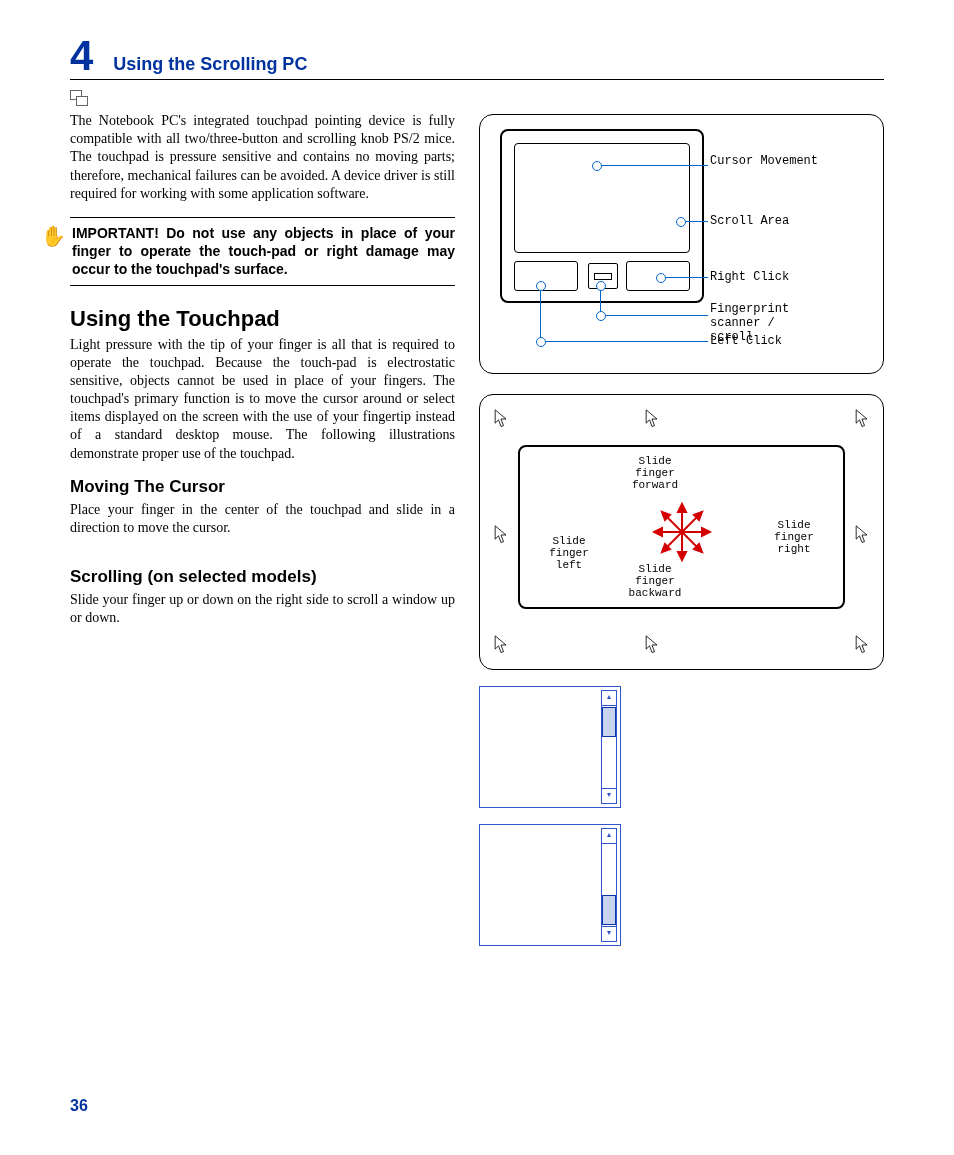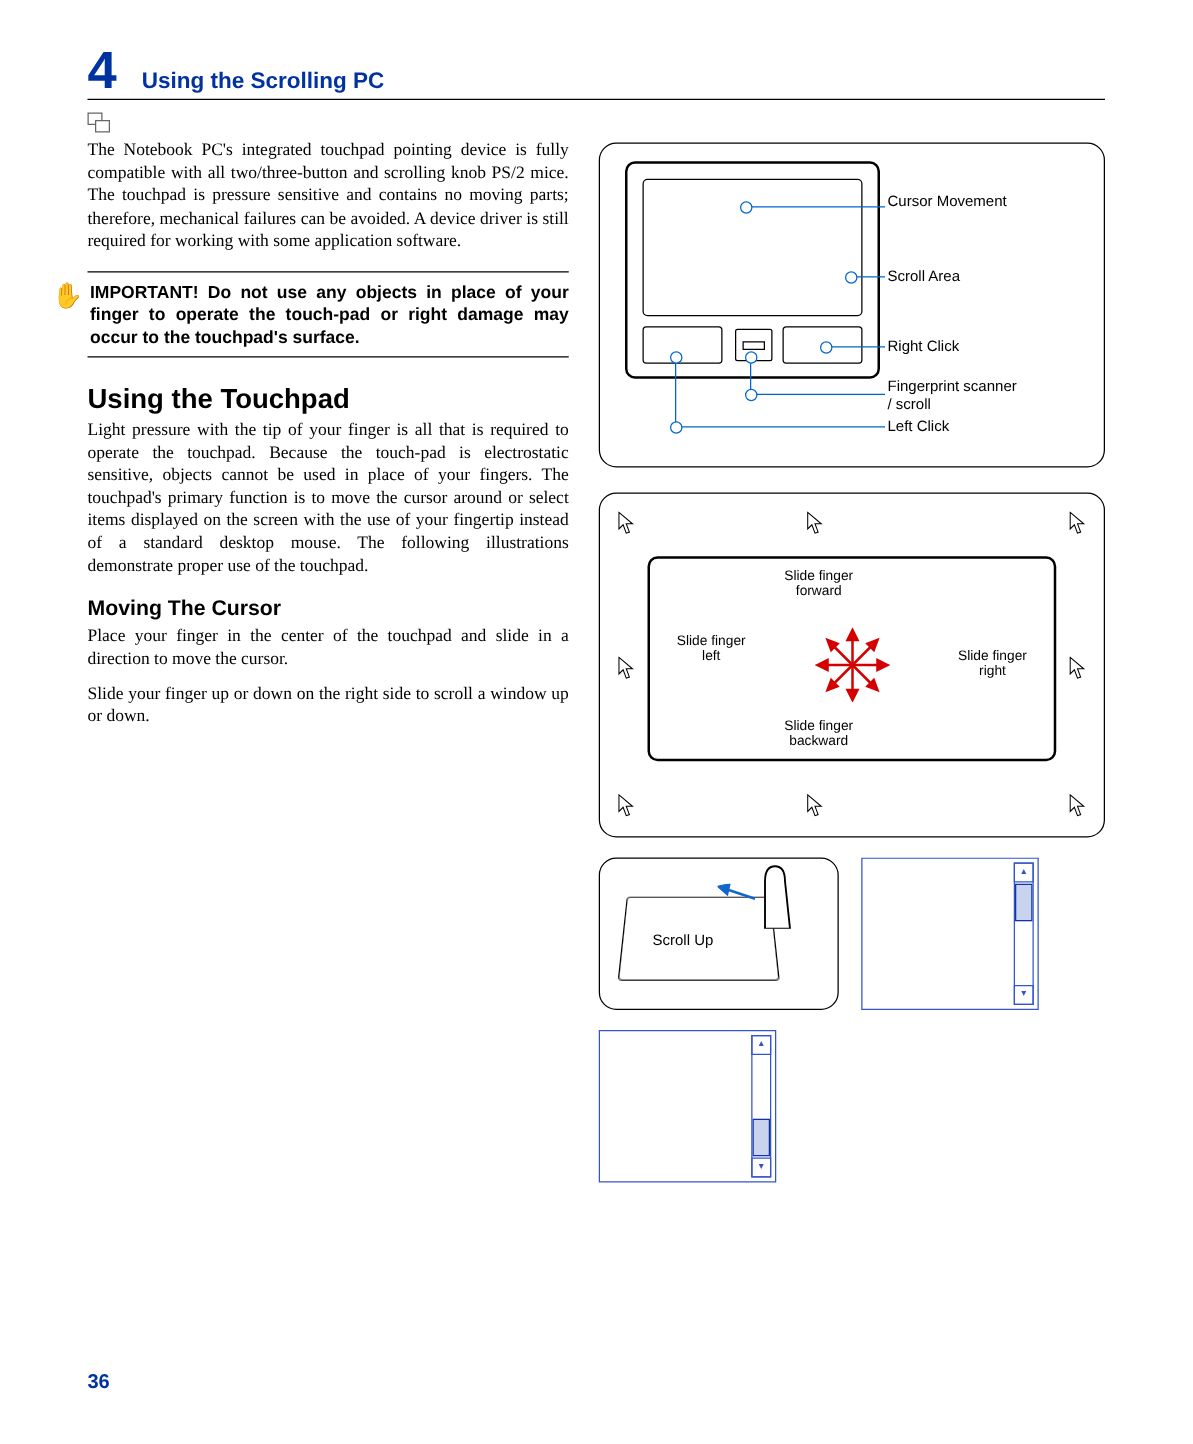--- a/index.html
+++ b/index.html
@@ -124,21 +124,21 @@
     font-weight: bold;
     color: #0033a0;
   }
 
   
   .fig {
     border: 1.5px solid #000;
     border-radius: 14px;
     box-sizing: border-box;
     padding: 10px;
-    font-family: Liberation Sans, sans-serif;
+    font-family: Liberation Mono, monospace;
   }
   .fig1 {
     height: 260px;
     margin-top: 28px;
     margin-bottom: 20px;
     position: relative;
   }
   .tp-device {
     position: absolute;
     left: 20px; top: 14px;
@@ -304,20 +304,21 @@
         <div class="hand-icon">✋</div>
         <div class="important-text">IMPORTANT! Do not use any objects in place of your finger to operate the touch-pad or right damage may occur to the touchpad's surface.</div>
       </div>
 
       <h2 class="sub">Using the Touchpad</h2>
       <p class="body">Light pressure with the tip of your finger is all that is required to operate the touchpad. Because the touch-pad is electrostatic sensitive, objects cannot be used in place of your fingers. The touchpad's primary function is to move the cursor around or select items displayed on the screen with the use of your fingertip instead of a standard desktop mouse. The following illustrations demonstrate proper use of the touchpad.</p>
 
       <h3 class="subsub">Moving The Cursor</h3>
       <p class="body">Place your finger in the center of the touchpad and slide in a direction to move the cursor.</p>
 
+      <h3 class="subsub" style="margin-top:30px">Scrolling (on selected models)</h3>
       <p class="body">Slide your finger up or down on the right side to scroll a window up or down.</p>
 
     </div>
 
     <div class="right-col">
 
       <div class="fig fig1">
         <div class="tp-device">
           <div class="tp-surface"></div>
           <div class="tp-btn left"></div>
@@ -391,36 +392,25 @@
               <polygon points="-20,-20 -12,-17 -17,-12"></polygon>
             <line x1="0" y1="0" x2="16" y2="16"></line>
               <polygon points="20,20 12,17 17,12"></polygon>
             <line x1="0" y1="0" x2="-16" y2="16"></line>
               <polygon points="-20,20 -12,17 -17,12"></polygon>
           </g>
         </svg>
 
         <div class="slide-lbl" style="left:140px;top:60px;width:70px">Slide finger forward</div>
         <div class="slide-lbl" style="left:140px;bottom:70px;width:70px">Slide finger backward</div>
-        <div class="slide-lbl" style="left:54px;top:112px;width:70px">Slide finger left</div>
+        <div class="slide-lbl" style="left:54px;top:140px;width:70px">Slide finger left</div>
         <div class="slide-lbl" style="right:54px;top:124px;width:70px">Slide finger right</div>
       </div>
 
       <div class="fig-row">
-        <div class="fig-scroll">
-          <div class="tp-mini"></div>
-          <svg class="finger" viewBox="0 0 40 56">
-            <path d="M10 56 L10 18 Q10 6 18 6 Q26 6 26 18 L30 56 Z" fill="#fff" stroke="#000" stroke-width="1.5"></path>
-          </svg>
-          <svg style="position:absolute;right:62px;top:20px" width="34" height="16">
-            <line x1="30" y1="12" x2="6" y2="4" class="arrow-blue" stroke-width="2"></line>
-            <polygon points="0,2 10,0 8,9" class="arrow-blue"></polygon>
-          </svg>
-          <div class="scroll-txt" style="top:58px">Scroll Up</div>
-        </div>
         <div class="fig-bar">
           <div class="sbtn" style="top:3px">▴</div>
           <div class="scrollbar-track"></div>
           <div class="scrollbar-thumb" style="top:20px"></div>
           <div class="sbtn" style="bottom:3px">▾</div>
         </div>
       </div>
 
       <div class="fig-row">
         <div class="fig-bar">

